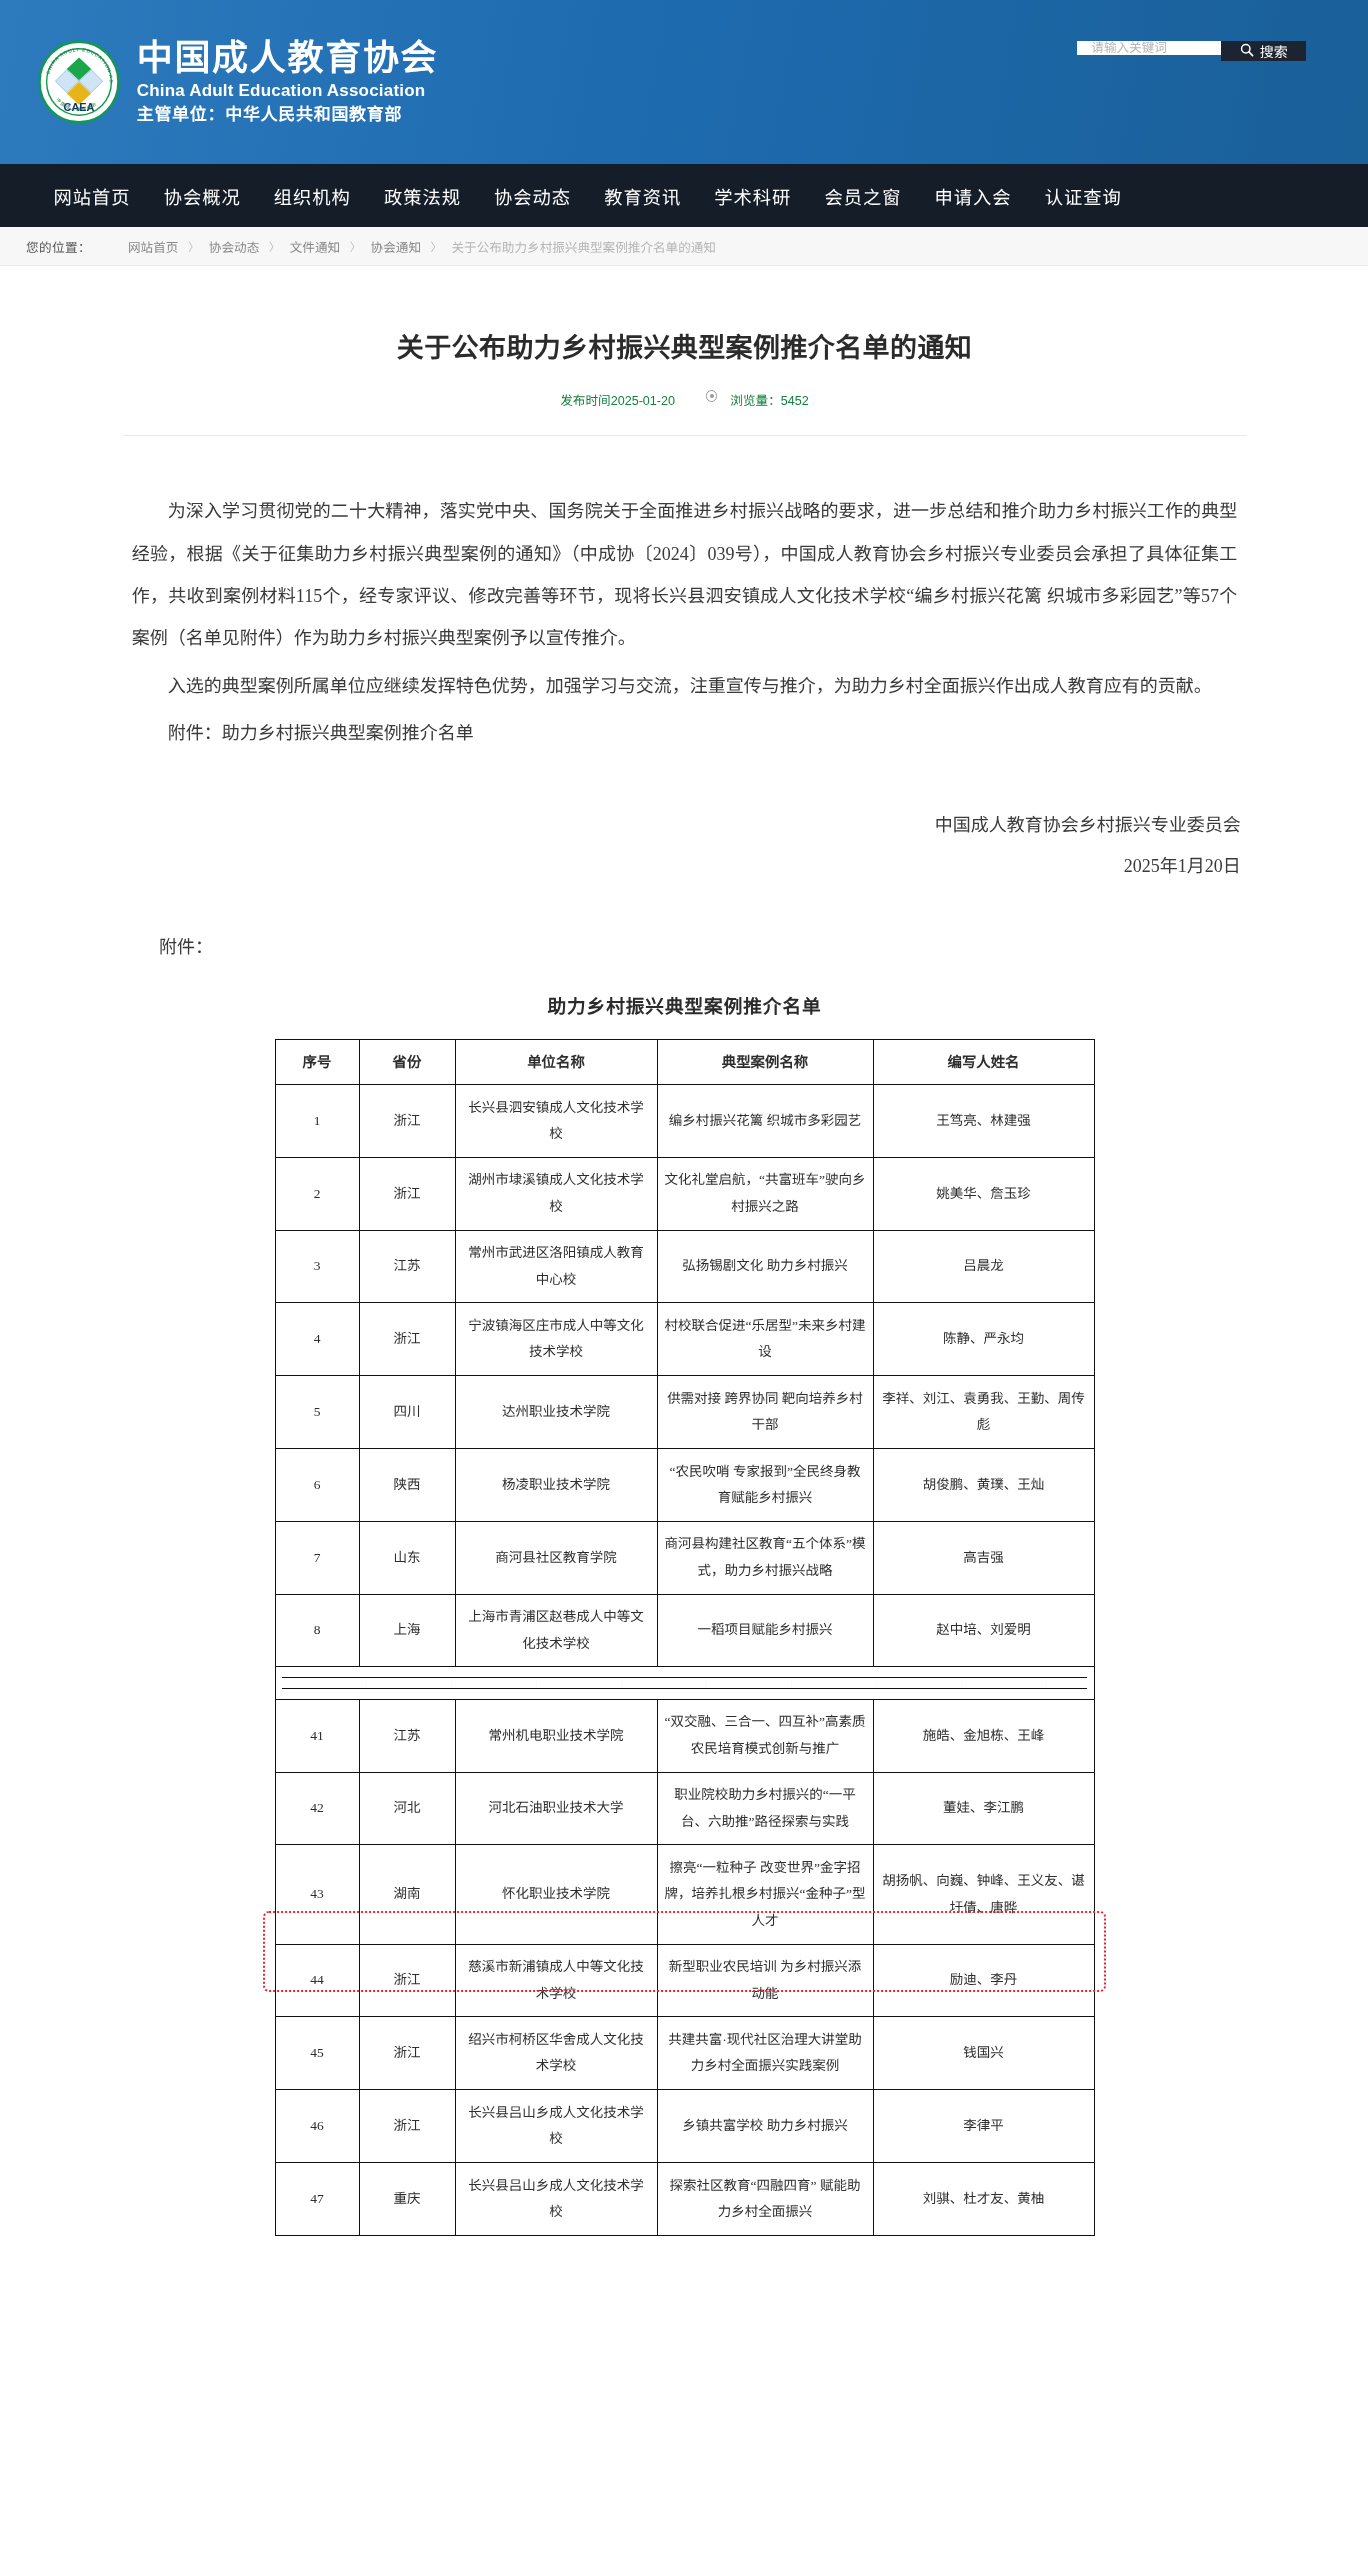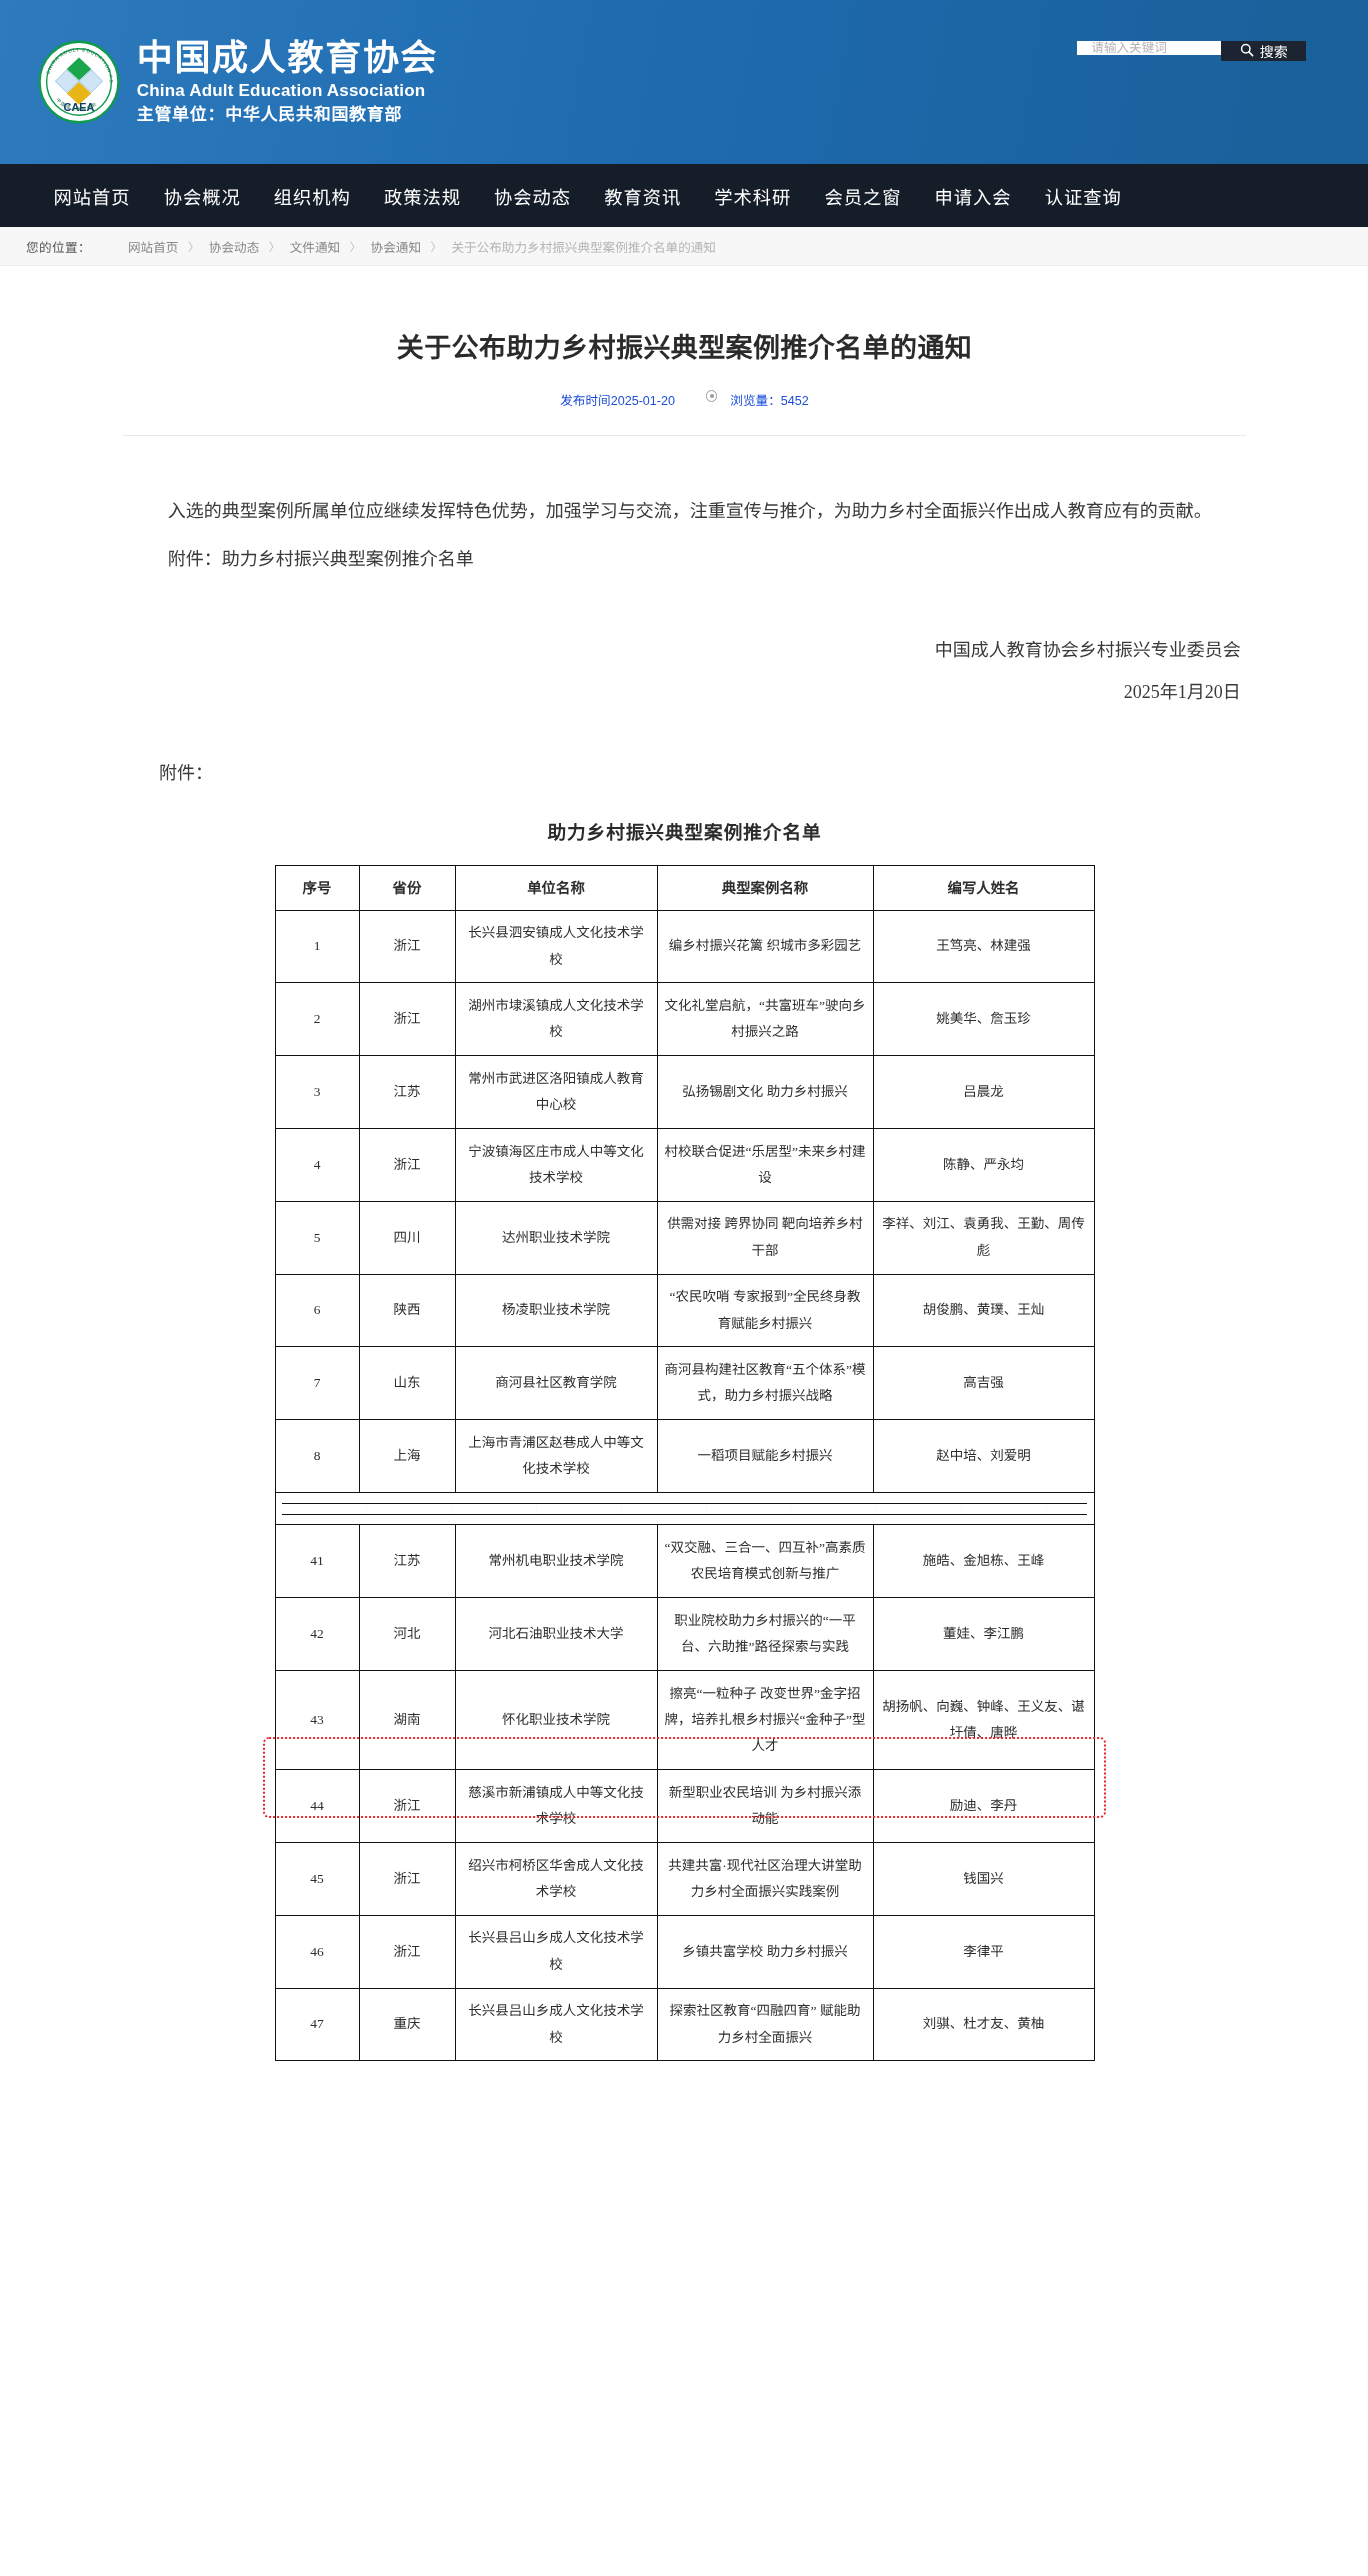--- a/index.html
+++ b/index.html
@@ -148,21 +148,21 @@
     font-size: 27px;
     font-weight: bold;
     color: #2b2b2b;
     padding-top: 45px;
     letter-spacing: 0.4px;
     font-family: "DejaVu Sans", "Liberation Sans", sans-serif;
     line-height: 1.4;
   }
   .article-meta {
     text-align: center;
-    color: #1d4ed8;
+    color: #15803d;
     font-size: 12.6px;
     margin-top: 23.5px;
     display: flex;
     justify-content: center;
     align-items: center;
     gap: 31px;
   }
   .meta-views { display: inline-flex; gap: 13px; }
   .eye-ic {
     display:inline-block; width: 11.3px; height: 11.3px;
@@ -369,20 +369,21 @@
     <div class="article-meta">
       <span>发布时间2025-01-20</span>
       <span class="meta-views">
         <span class="eye-ic"></span>
         <span>浏览量：5452</span>
       </span>
     </div>
     <div class="meta-divider"></div>
 
     <div class="body-copy">
+      <p class="p-indent">为深入学习贯彻党的二十大精神，落实党中央、国务院关于全面推进乡村振兴战略的要求，进一步总结和推介助力乡村振兴工作的典型经验，根据《关于征集助力乡村振兴典型案例的通知》（中成协〔2024〕039号），中国成人教育协会乡村振兴专业委员会承担了具体征集工作，共收到案例材料115个，经专家评议、修改完善等环节，现将长兴县泗安镇成人文化技术学校“编乡村振兴花篱 织城市多彩园艺”等57个案例（名单见附件）作为助力乡村振兴典型案例予以宣传推介。</p>
       <p class="p-indent">入选的典型案例所属单位应继续发挥特色优势，加强学习与交流，注重宣传与推介，为助力乡村全面振兴作出成人教育应有的贡献。</p>
       <p class="attach-line">附件：助力乡村振兴典型案例推介名单</p>
     </div>
 
     <div class="sign-block">
       <div>中国成人教育协会乡村振兴专业委员会</div>
       <div>2025年1月20日</div>
     </div>
 
     <div class="attach-head">附件：</div>

